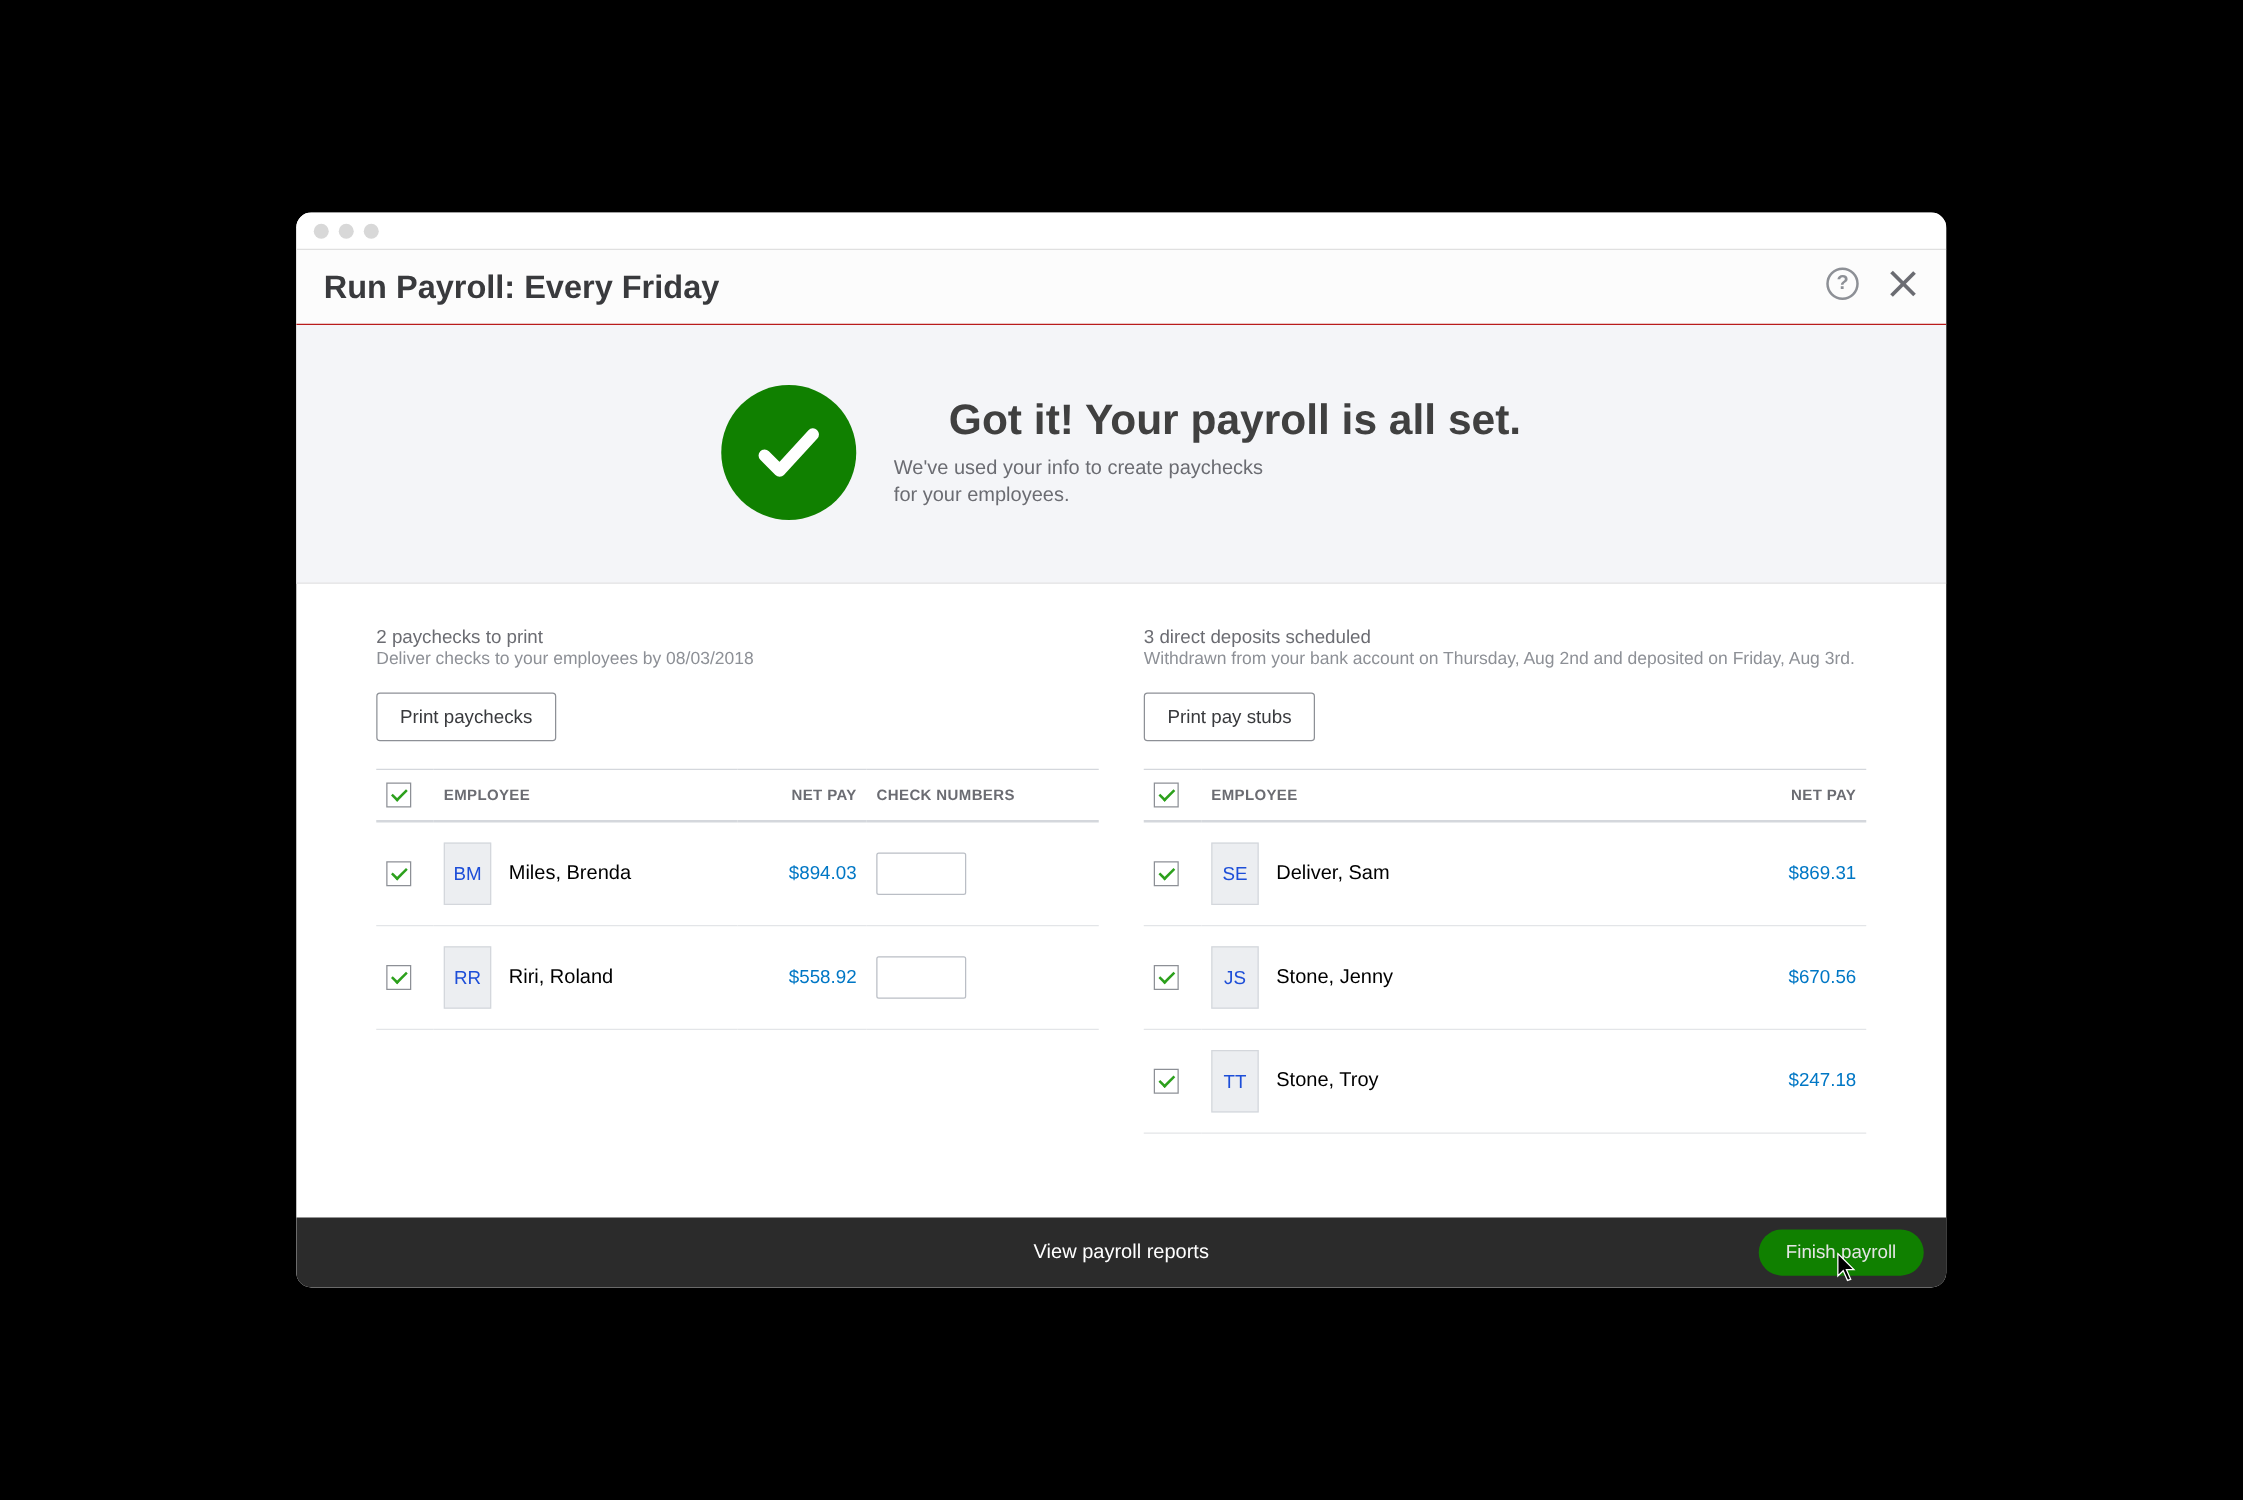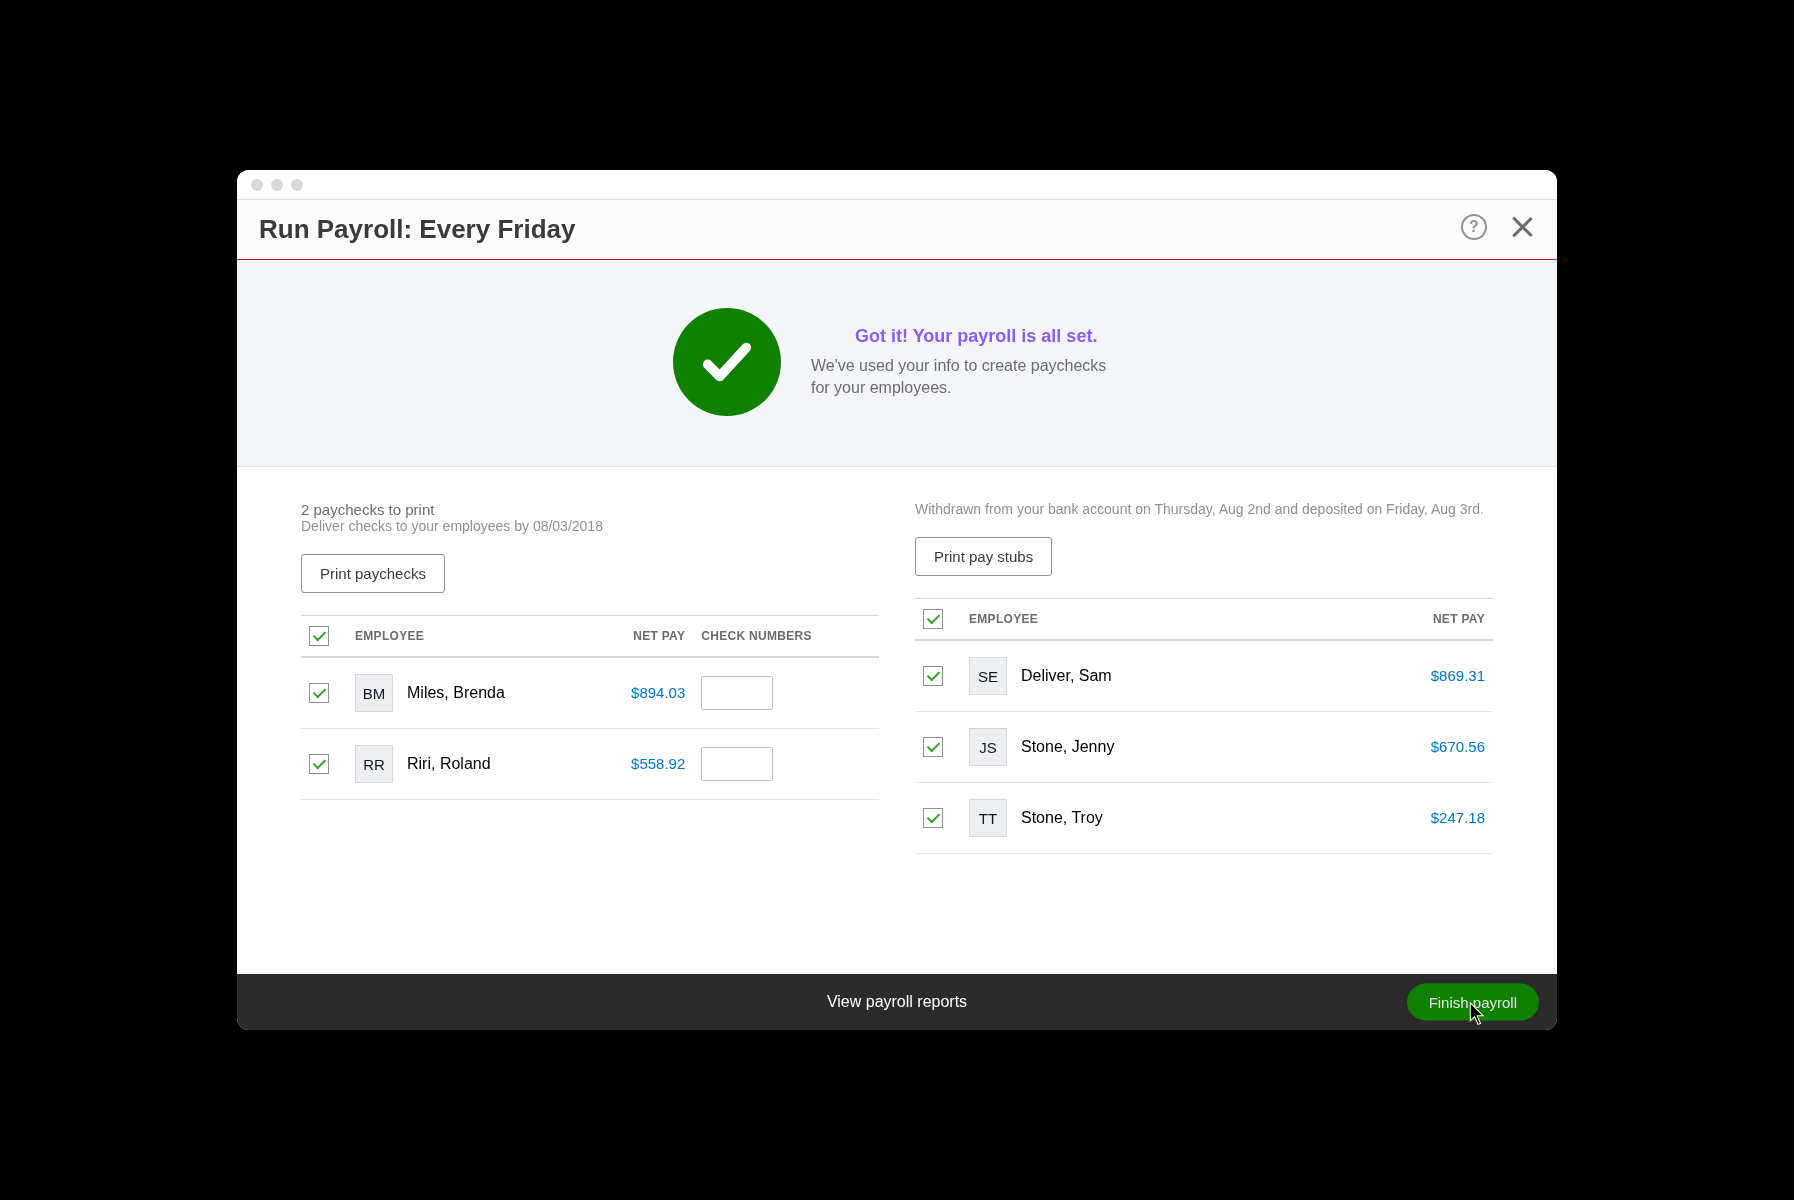--- a/index.html
+++ b/index.html
@@ -64,21 +64,21 @@
     justify-content: center;
     gap: 30px;
     border-bottom: 1px solid #e3e3e3;
   }
   .check-circle {
     width: 108px; height: 108px; border-radius: 50%;
     background: #108000;
     display: flex; align-items: center; justify-content: center;
   }
   .check-circle svg { width: 58px; height: 58px; }
-  .banner-text h2 { font-size: 18px; font-weight: 600; color: #8b5cf6; margin-bottom: 8px; margin-left: 44px; }
+  .banner-text h2 { font-size: 34px; font-weight: 600; color: #404040; margin-bottom: 8px; margin-left: 44px; }
   .banner-text p  { font-size: 16px; color: #6b6c72; line-height: 1.35; max-width: 310px; }
 
   .content {
     flex: 1;
     padding: 34px 64px 20px;
     display: flex;
     gap: 36px;
     overflow: auto;
   }
   .col { flex: 1; min-width: 0; }
@@ -101,23 +101,23 @@
   .chk {
     width: 20px; height: 20px; border: 1px solid #8d9096; background: #fff;
     display: inline-flex; align-items: center; justify-content: center; cursor: pointer;
   }
   .chk.checked::after {
     content: ''; display: block; width: 5px; height: 10px;
     border: solid #2ca01c; border-width: 0 2.5px 2.5px 0; transform: rotate(45deg) translate(-1px,-1px);
   }
   .emp { display: flex; align-items: center; gap: 14px; }
   .avatar {
-    width: 38px; height: 38px; background: #eceef1; border: 1px solid #d4d7dc;
-    display: flex; align-items: center; justify-content: center;
-    font-size: 15px; color: #0f172a; font-weight: 500;
+    width: 38px; height: 50px; background: #eceef1; border: 1px solid #d4d7dc;
+    display: flex; align-items: center; justify-content: center;
+    font-size: 15px; color: #1d4ed8; font-weight: 500;
   }
   .netpay { color: #0077c5; font-size: 15px; }
   .checknum input {
     width: 72px; height: 34px; border: 1px solid #babec5; border-radius: 2px;
     padding: 0 6px; font-size: 14px;
   }
 
   .footer {
     height: 56px; background: #2b2b2b; color: #fff;
     display: flex; align-items: center; justify-content: center;
@@ -203,20 +203,21 @@
               </div>
             </td>
             <td class="num"><span class="netpay">$558.92</span></td>
             <td class="checknum"><input type="text" value="" style=""></td>
           </tr>
         </tbody>
       </table>
     </div>
 
     <div class="col">
+      <div class="col-title">3 direct deposits scheduled</div>
       <div class="col-sub">Withdrawn from your bank account on Thursday, Aug 2nd and deposited on Friday, Aug 3rd.</div>
       <button class="btn-sec">Print pay stubs</button>
       <table class="tbl">
         <thead>
           <tr>
             <th class="chkcell">
               <span class="chk checked"></span>
             </th>
             <th>EMPLOYEE</th>
             <th class="num">NET PAY</th>

